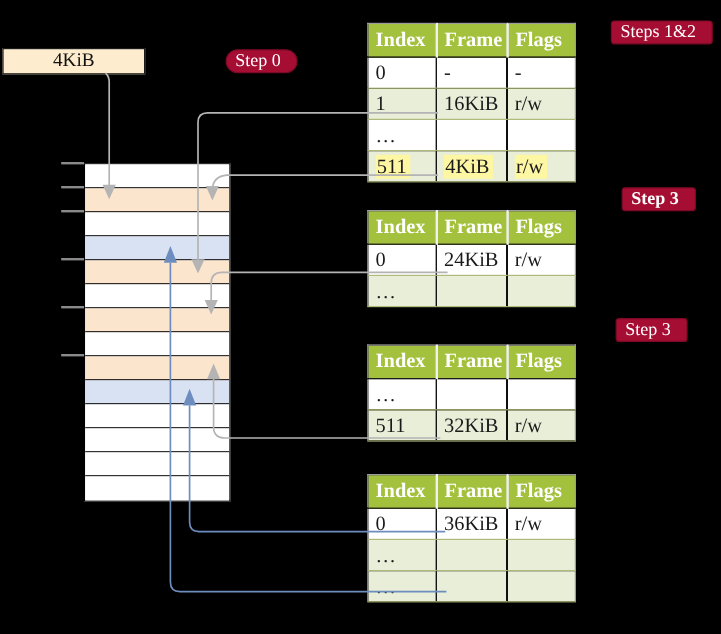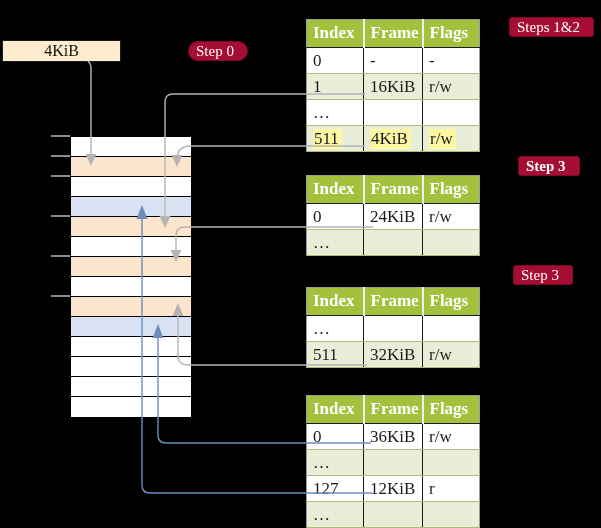--- a/index.html
+++ b/index.html
@@ -232,25 +232,20 @@
     <tr>
       <td>0</td>
       <td>36KiB</td>
       <td>r/w</td>
     </tr>
     <tr class="green">
       <td>…</td>
       <td></td>
       <td></td>
     </tr>
-    <tr>
-      <td>127</td>
-      <td>12KiB</td>
-      <td>r</td>
-    </tr>
     <tr class="green">
       <td>…</td>
       <td></td>
       <td></td>
     </tr>
   </tbody>
     </table>
 
   <svg class="overlay" width="601" height="528" viewBox="0 0 601 528">
 

